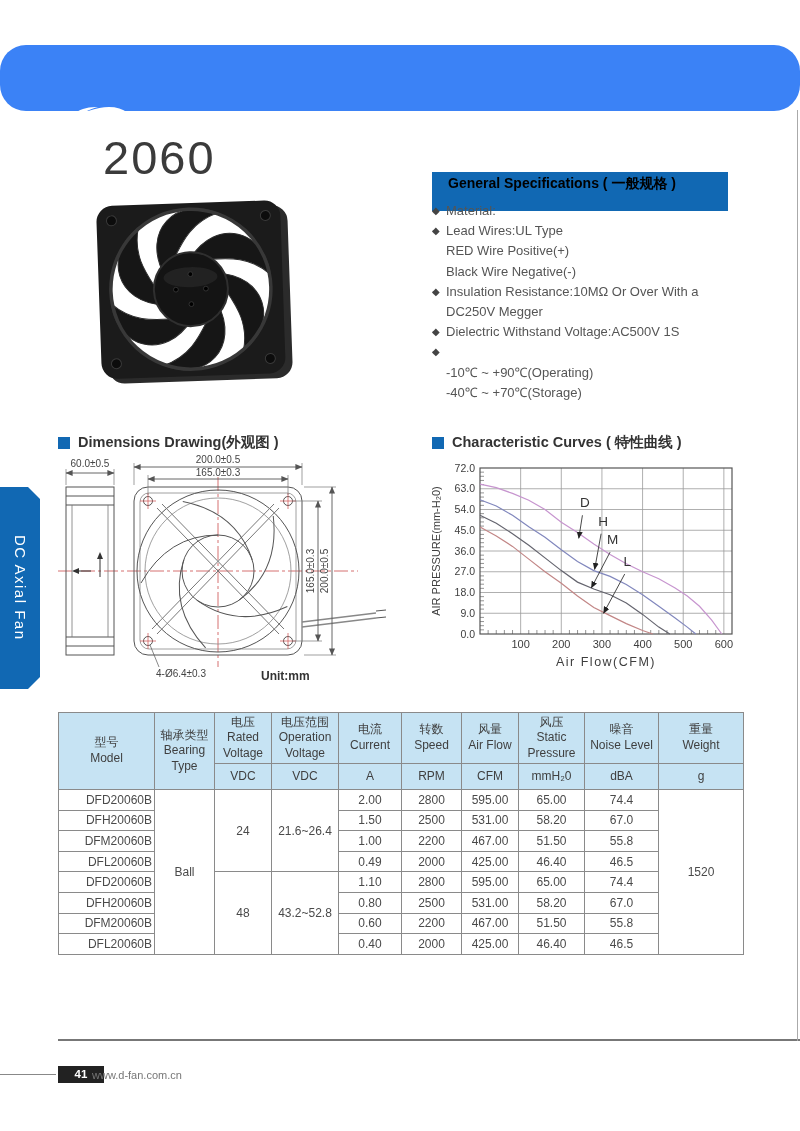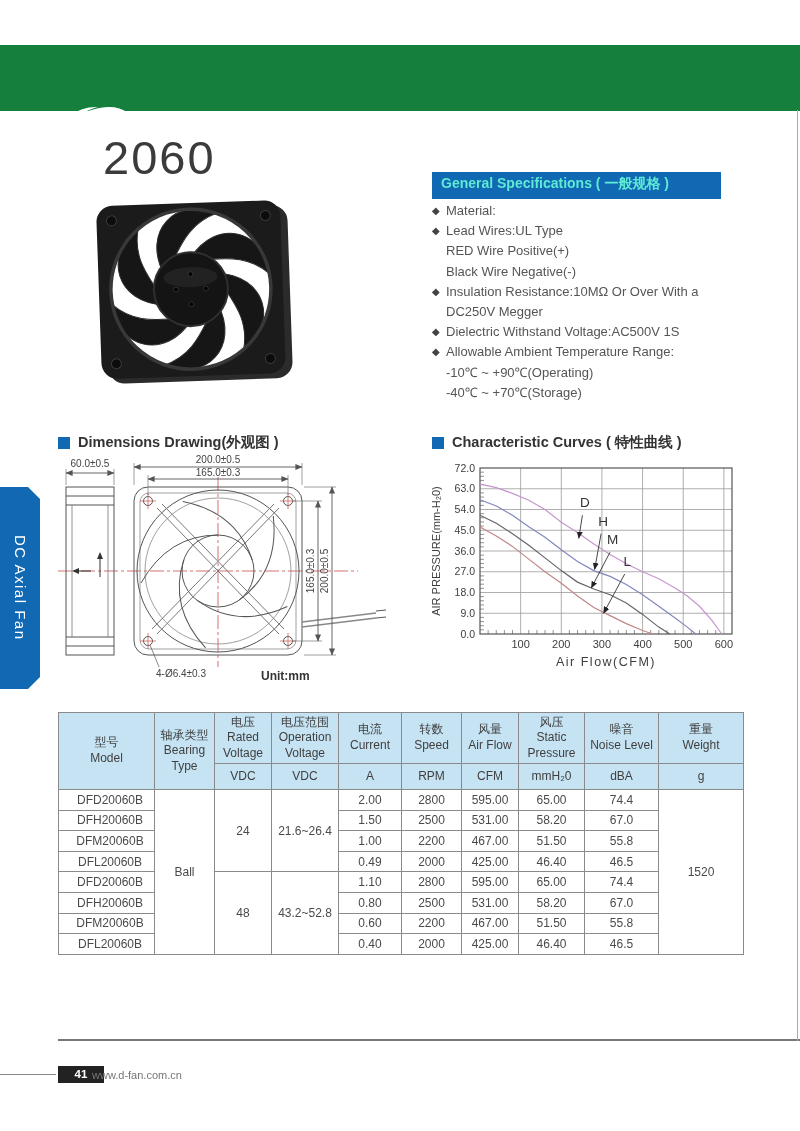--- a/index.html
+++ b/index.html
@@ -1,56 +1,56 @@
 <!DOCTYPE html>
 <html><head>
 <meta charset="utf-8">
 <style>
   html,body{margin:0;padding:0;background:#ffffff;}
   #page{
     position:relative;width:800px;height:1131px;background:#fff;overflow:hidden;
     font-family:"Liberation Sans", sans-serif;color:#4a4a4a;
   }
   
-  .band{position:absolute;left:0;top:45px;width:800px;height:66px;background:#15803d;}
+  .band{position:absolute;left:0;top:45px;width:800px;height:66px;background:#3b82f6;border-radius:26px;}
   .brand-wrap{position:absolute;left:62px;top:57px;display:flex;align-items:center;}
   .brand-text{color:#fff;font-size:31px;font-weight:bold;letter-spacing:1px;margin-left:4px;}
   .band-title{position:absolute;left:285px;top:58px;color:#fff;font-size:34px;font-weight:bold;letter-spacing:1px;text-align:center;}
   .band-subtitle{position:absolute;left:548px;top:68px;color:#fff;font-size:21px;font-weight:600;letter-spacing:.5px;}
   
   .side-tab{
     position:absolute;left:0;top:487px;width:40px;height:202px;background:#1168b3;
     clip-path:polygon(0 0,70% 0,100% 6%,100% 94%,70% 100%,0 100%);
     display:flex;align-items:center;justify-content:center;
   }
   .side-tab span{writing-mode:vertical-rl;color:#fff;font-size:15px;letter-spacing:1.5px;}
   
   .product-code{position:absolute;left:103px;top:130px;font-size:47px;color:#3b3b3b;letter-spacing:2px;}
   .fan-photo{position:absolute;left:90px;top:197px;}
   
-  .gs-bar{position:absolute;left:432px;top:172px;width:280px;height:27px;background:#1168b3;color:#5eead4;
-    font-size:14px;font-weight:bold;line-height:23px;padding-left:9px;}
+  .gs-bar{position:absolute;left:432px;top:172px;width:280px;height:39px;background:#1168b3;color:#000000;
+    font-size:14px;font-weight:bold;line-height:23px;padding-left:16px;}
   .gs-list{position:absolute;left:432px;top:201px;width:330px;font-size:13px;color:#555;}
   .gs-line{display:flex;line-height:20.2px;}
   .gs-bullet{width:14px;color:#444;font-size:10px;flex:0 0 14px;}
   
   .sec-head{position:absolute;font-size:14.5px;font-weight:bold;color:#333;display:flex;align-items:center;}
   .sec-sq{display:inline-block;width:12px;height:12px;background:#1168b3;margin-right:8px;flex:0 0 12px;}
   
   .dims-svg{position:absolute;left:56px;top:455px;}
   .chart-svg{position:absolute;left:430px;top:456px;}
   
   .spec-table{position:absolute;left:58px;top:712px;border-collapse:collapse;table-layout:fixed;
     border:1.5px solid #777;}
   .spec-table th,.spec-table td{border:1px solid #8a8a8a;font-weight:normal;text-align:center;padding:0 2px;}
   .spec-table thead th{background:#c6e3f3;color:#3f3f3f;font-size:12px;line-height:1.3;}
   .spec-table thead tr:first-child th{height:50px;}
   .spec-table thead tr:nth-child(2) th{height:25px;}
   .spec-table tbody td{height:19.6px;font-size:12px;color:#4a4a4a;}
-  .spec-table tbody td.model{text-align:center;padding-left:9px;}
+  .spec-table tbody td.model{text-align:right;padding-left:9px;}
   
   .sep-line{position:absolute;left:58px;top:1039px;width:742px;height:2px;background:#777;}
   .notes{position:absolute;left:58px;top:1047px;width:720px;font-size:10.8px;color:#666;}
   .pg-tick{position:absolute;left:0;top:1074px;width:56px;height:1px;background:#888;}
   .pg-num{position:absolute;left:58px;top:1066px;width:46px;height:17px;background:#222;color:#fff;
     font-size:11.5px;font-weight:bold;text-align:center;line-height:17px;}
   .website{position:absolute;left:92px;top:1069px;font-size:11px;color:#777;}
   .right-border{position:absolute;left:797px;top:110px;width:1px;height:931px;background:#aaa;}
 </style>
 </head>
@@ -132,21 +132,20 @@
       <div class="gs-line">
         <span class="gs-bullet"></span>
         <span>DC250V Megger</span>
       </div>
       <div class="gs-line">
         <span class="gs-bullet">◆</span>
         <span>Dielectric Withstand Voltage:AC500V 1S</span>
       </div>
       <div class="gs-line">
         <span class="gs-bullet">◆</span>
-        <span>Allowable Ambient Temperature Range:</span>
       </div>
       <div class="gs-line">
         <span class="gs-bullet"></span>
         <span>-10℃ ~ +90℃(Operating)</span>
       </div>
       <div class="gs-line">
         <span class="gs-bullet"></span>
         <span>-40℃ ~ +70℃(Storage)</span>
       </div>
     </div>

